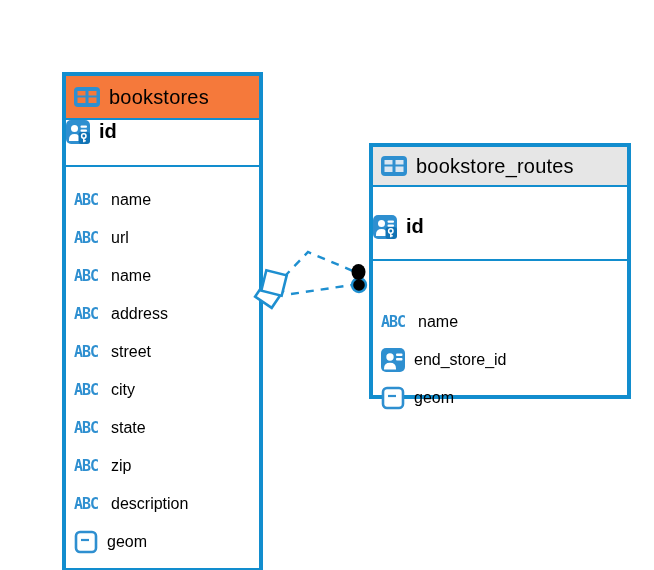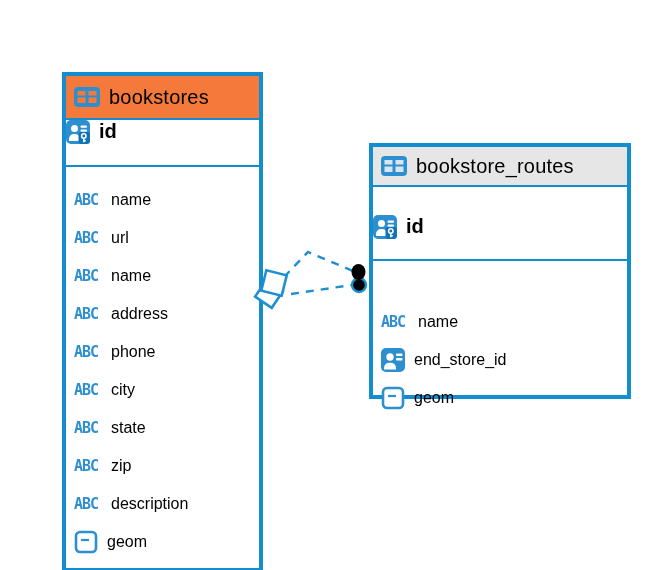--- a/index.html
+++ b/index.html
@@ -109,21 +109,21 @@
     <div class="frow">
       <span class="abc-icon">ABC</span>
       <span class="cname">name</span>
     </div>
     <div class="frow">
       <span class="abc-icon">ABC</span>
       <span class="cname">address</span>
     </div>
     <div class="frow">
       <span class="abc-icon">ABC</span>
-      <span class="cname">phone</span>
+      <span class="cname">street</span>
     </div>
     <div class="frow">
       <span class="abc-icon">ABC</span>
       <span class="cname">city</span>
     </div>
     <div class="frow">
       <span class="abc-icon">ABC</span>
       <span class="cname">state</span>
     </div>
     <div class="frow">

